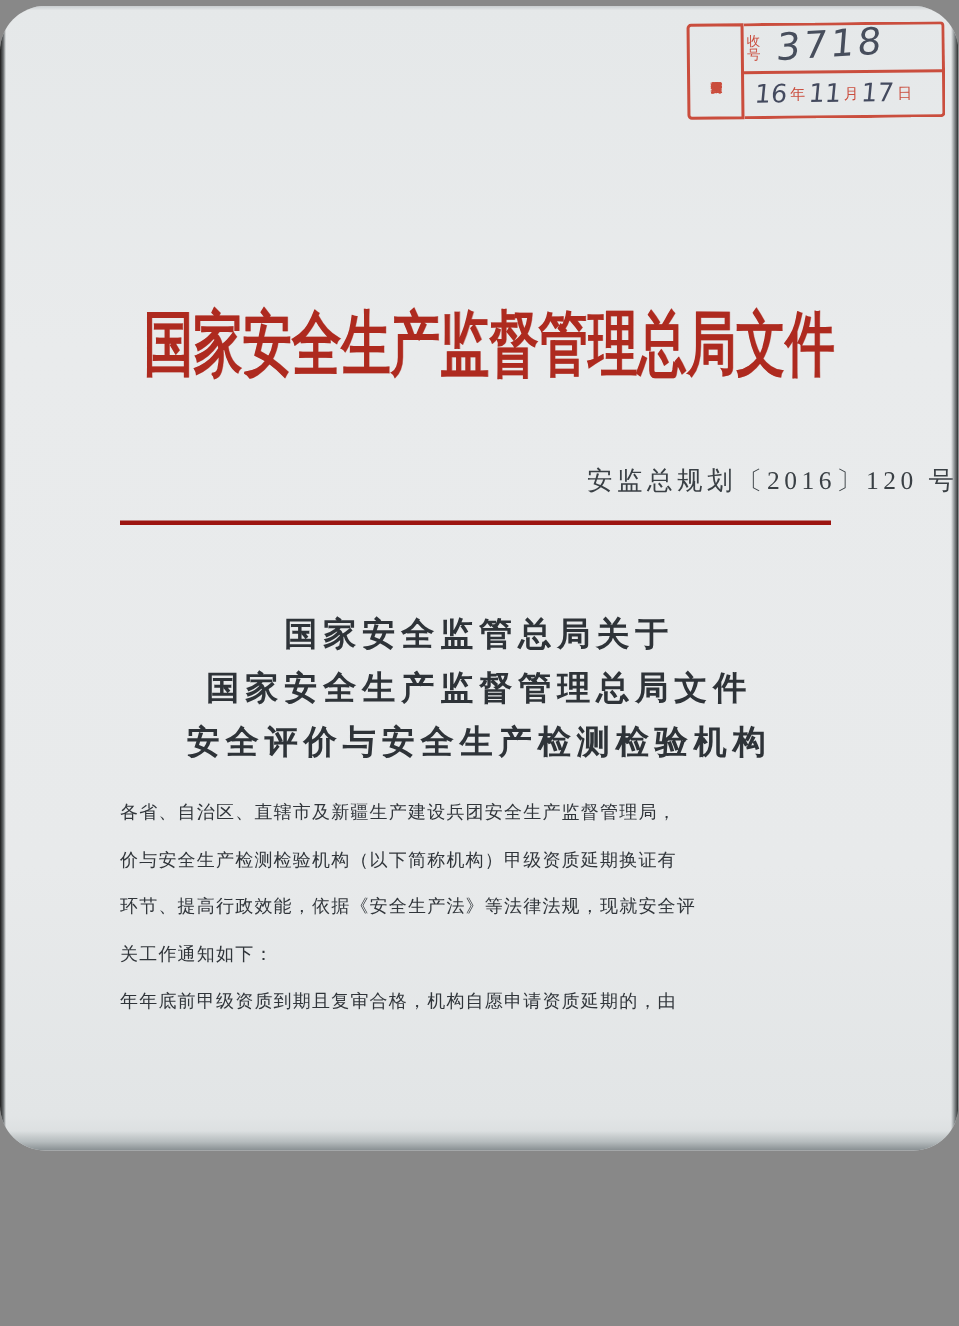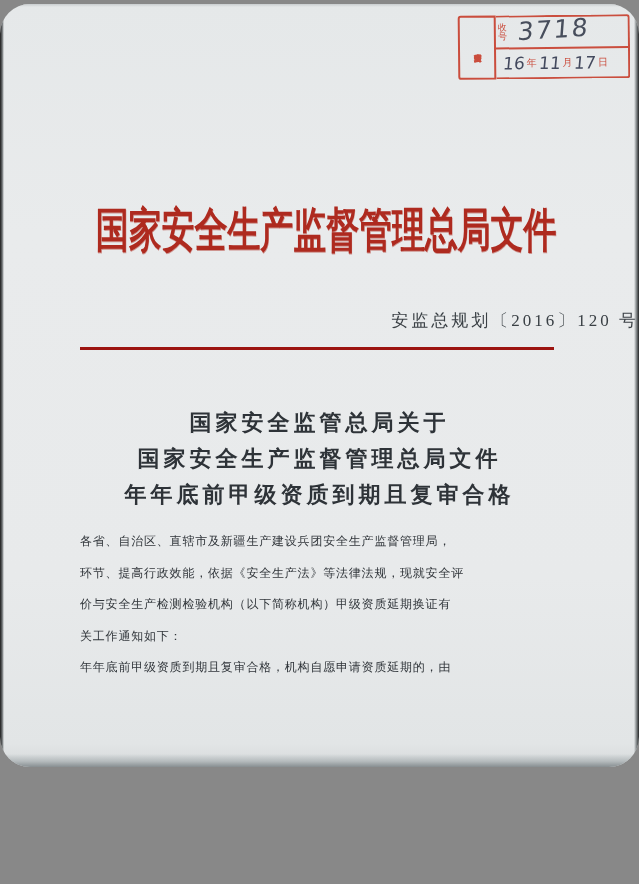--- a/index.html
+++ b/index.html
@@ -134,27 +134,27 @@
 
   <h1 class="agency-title">国家安全生产监督管理总局文件</h1>
 
   <div class="doc-number">安监总规划〔2016〕120 号</div>
 
   <div class="red-line"></div>
 
   <div class="notice-title">
     <div class="notice-title-line">国家安全监管总局关于</div>
     <div class="notice-title-line">国家安全生产监督管理总局文件</div>
-    <div class="notice-title-line">年年底前甲级资质到期且复审合格</div>
+    <div class="notice-title-line">安全评价与安全生产检测检验机构</div>
   </div>
 
   <div class="body-text">
     <div class="body-line">各省、自治区、直辖市及新疆生产建设兵团安全生产监督管理局，</div>
+    <div class="body-line">价与安全生产检测检验机构（以下简称机构）甲级资质延期换证有</div>
     <div class="body-line">环节、提高行政效能，依据《安全生产法》等法律法规，现就安全评</div>
-    <div class="body-line">价与安全生产检测检验机构（以下简称机构）甲级资质延期换证有</div>
     <div class="body-line">关工作通知如下：</div>
     <div class="body-line">年年底前甲级资质到期且复审合格，机构自愿申请资质延期的，由</div>
   </div>
 
   <div class="page-number">— 1 —</div>
 
   <div class="edge-top"></div>
   <div class="edge-left"></div>
   <div class="edge-right"></div>
   <div class="edge-bottom"></div>

